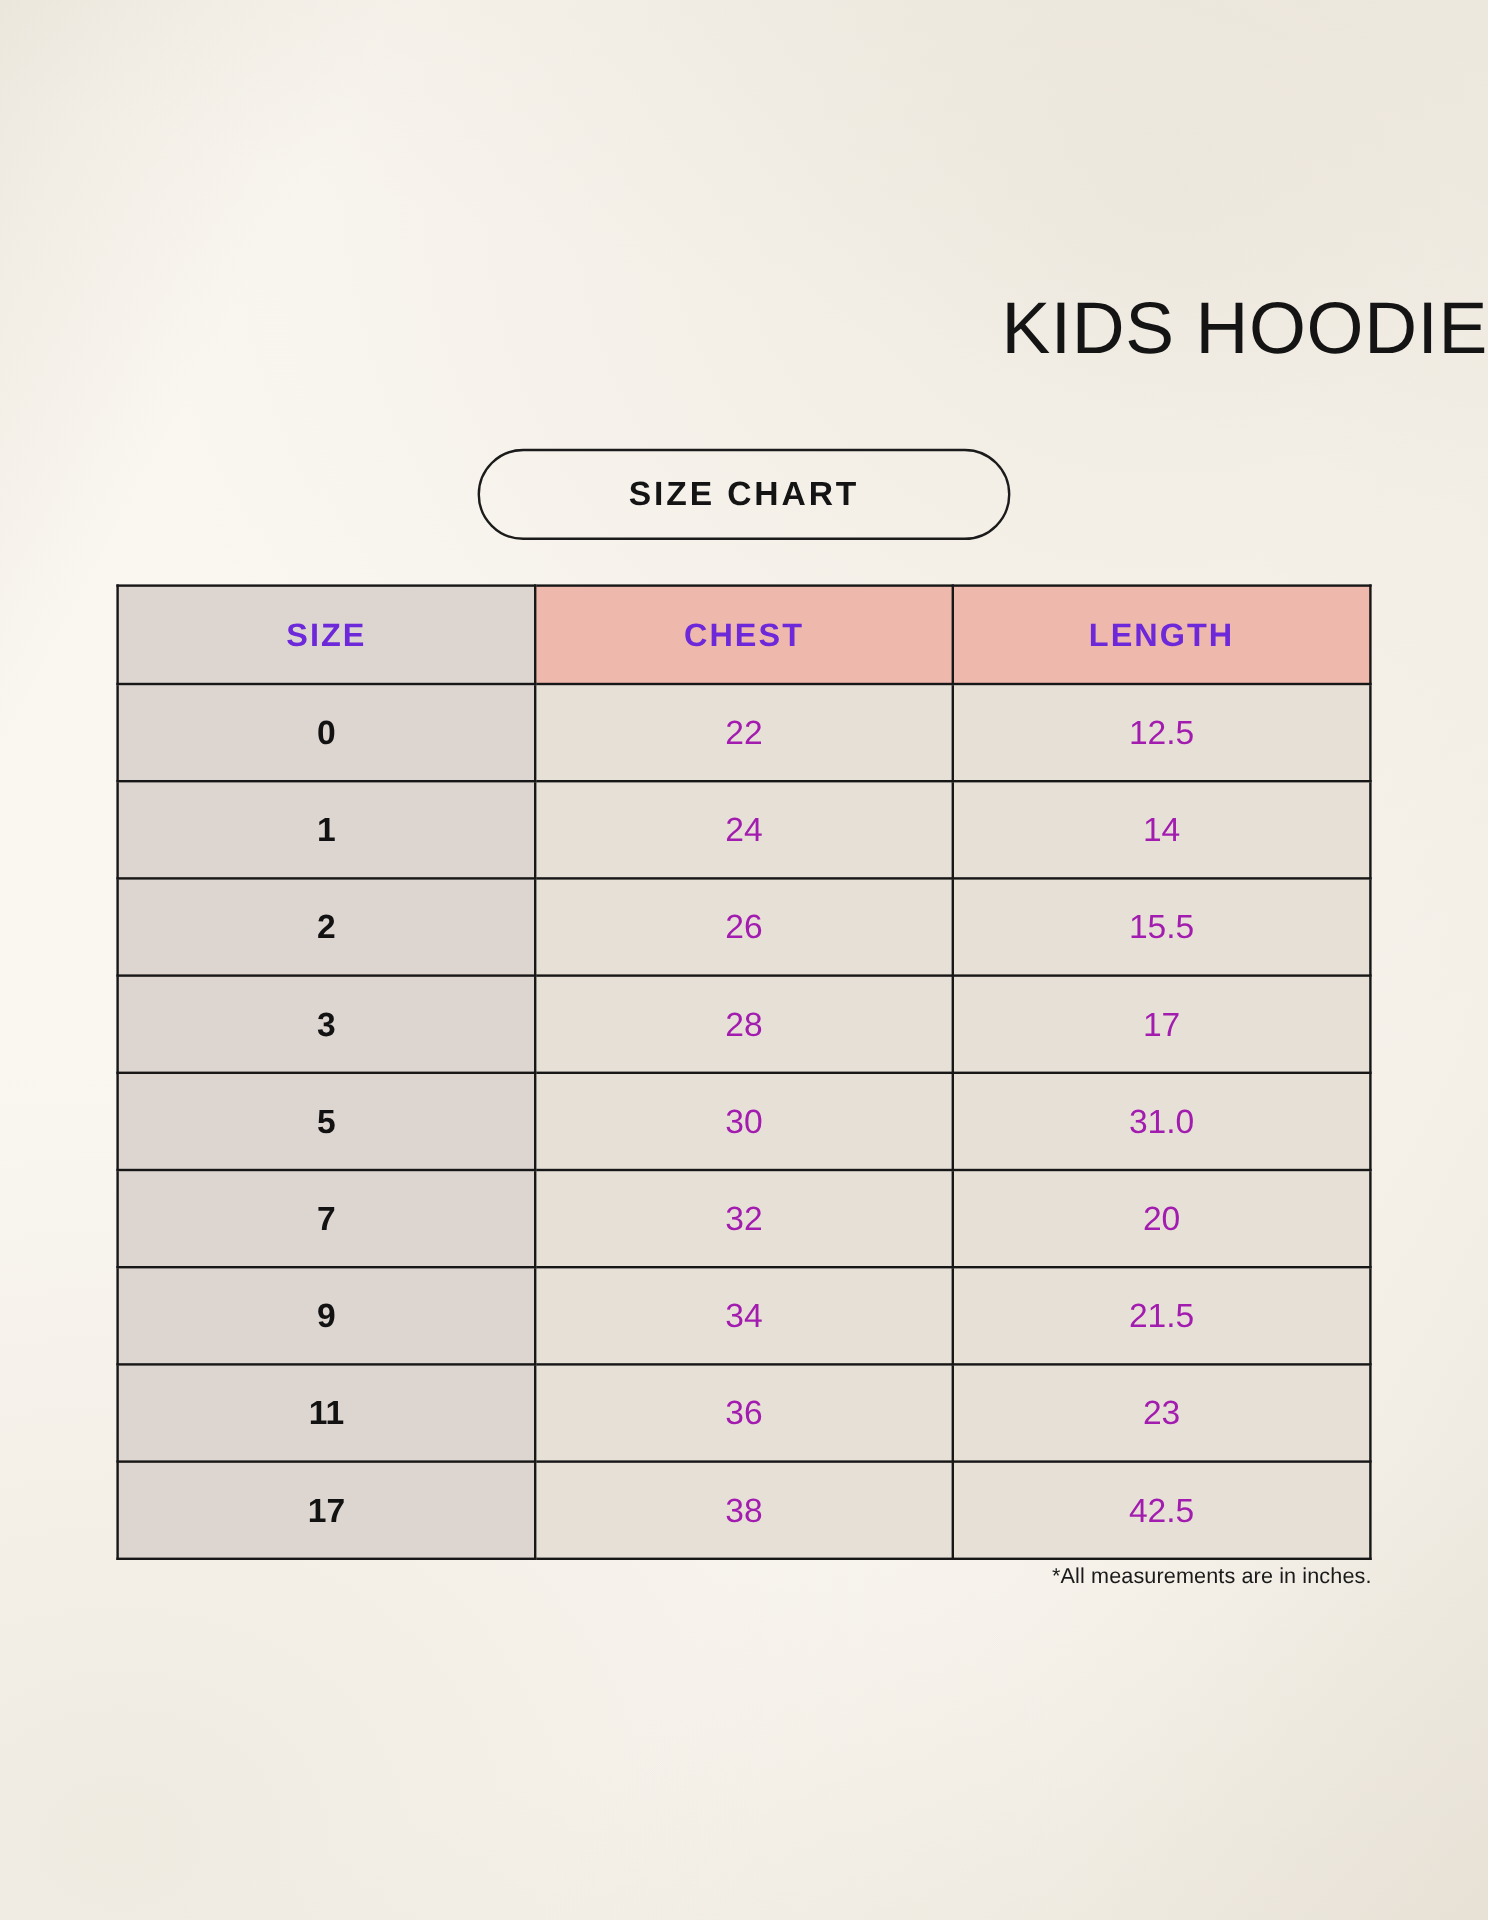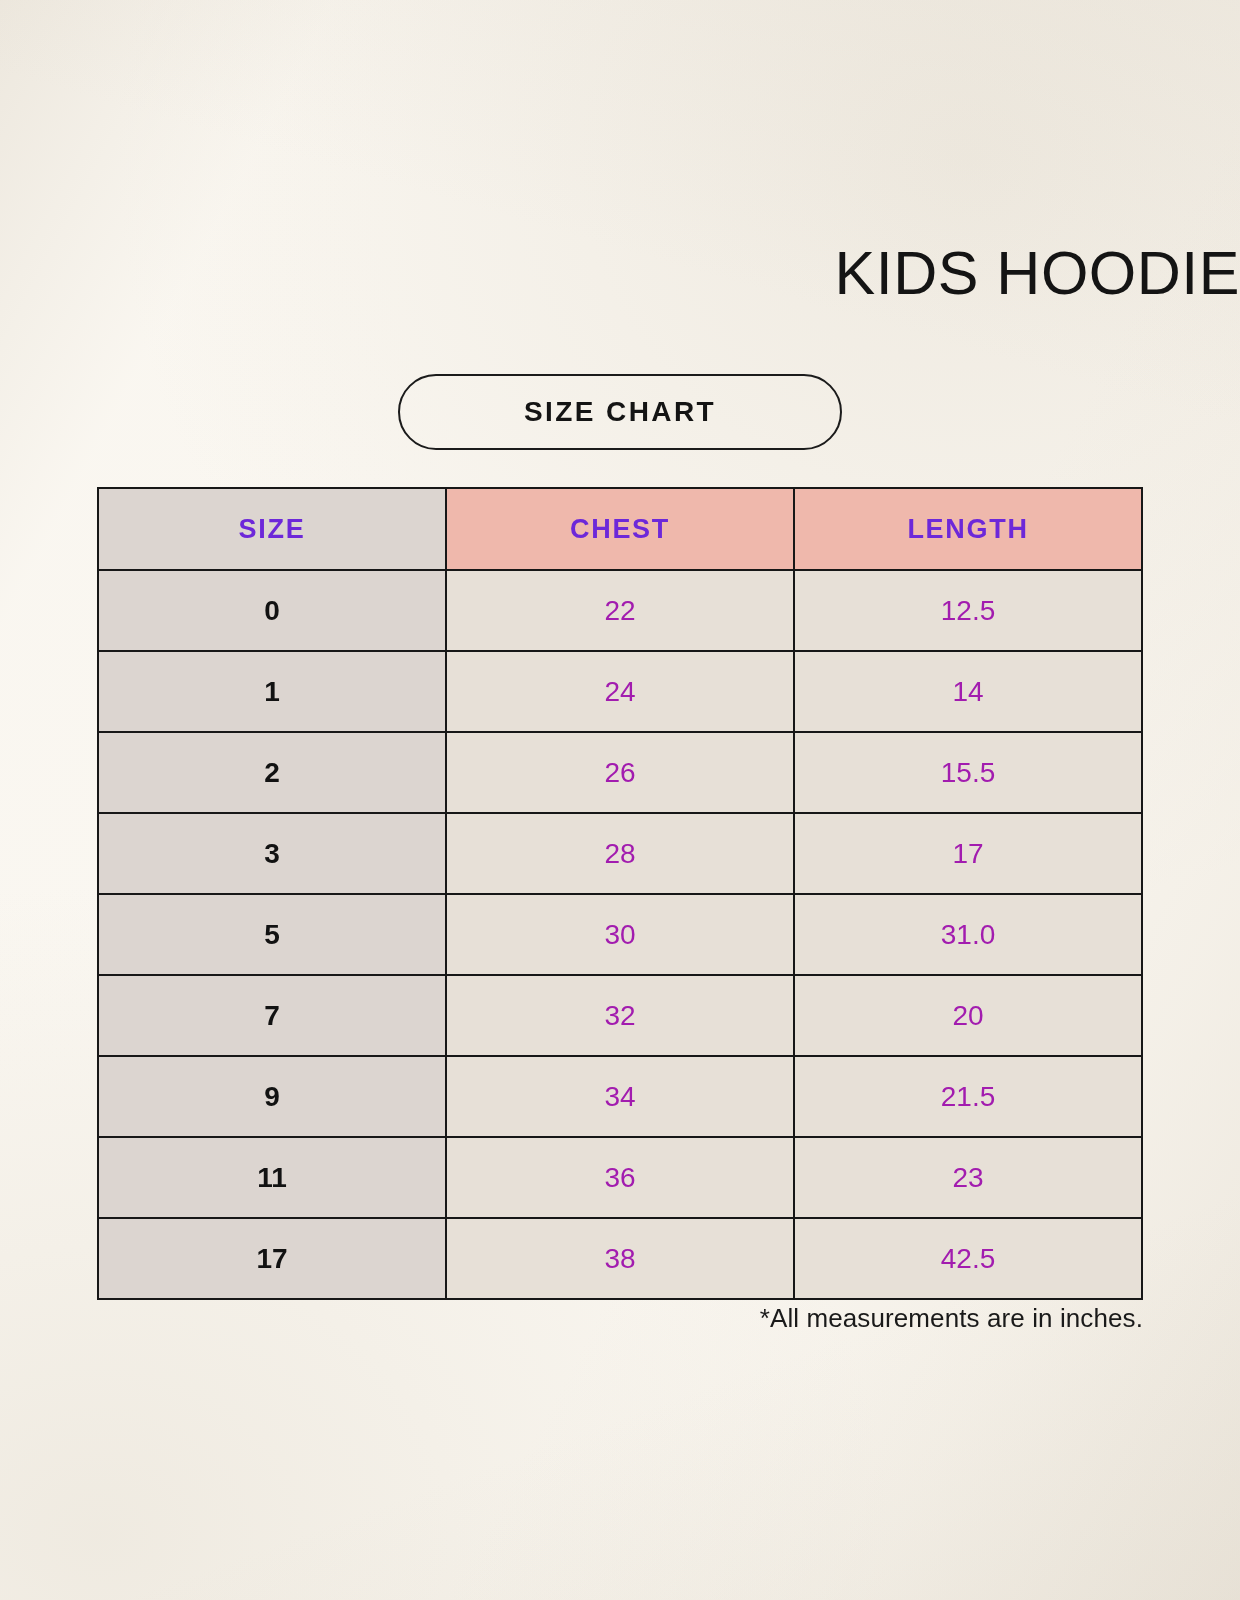--- a/index.html
+++ b/index.html
@@ -126,21 +126,21 @@
     color: #a21caf;
   }
 
   
   .footnote {
     position: absolute;
     left: 97px;
     top: 1303px;
     width: 1046px;
     text-align: right;
-    font-size: 26px;
+    font-size: 18px;
     font-weight: 400;
     color: #1A1A1A;
     letter-spacing: 0.1px;
   }
 </style>
 </head>
 <body>
 
 <div id="page"></div>
 

